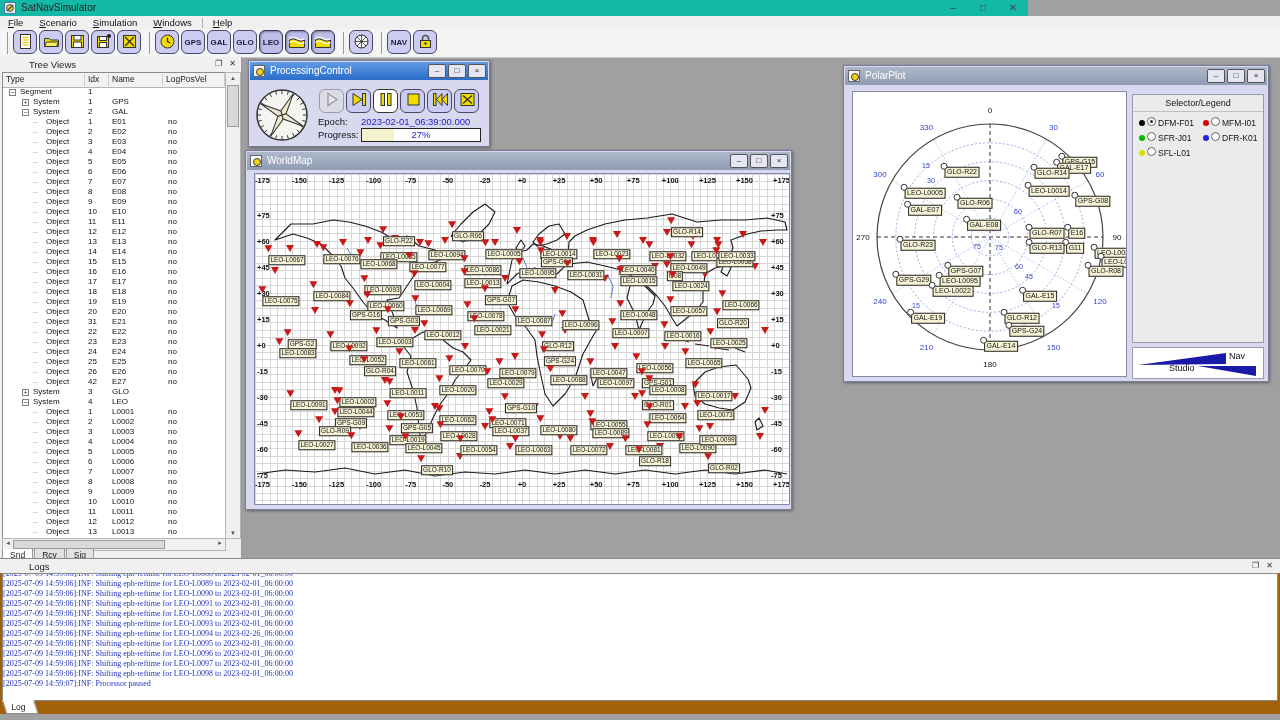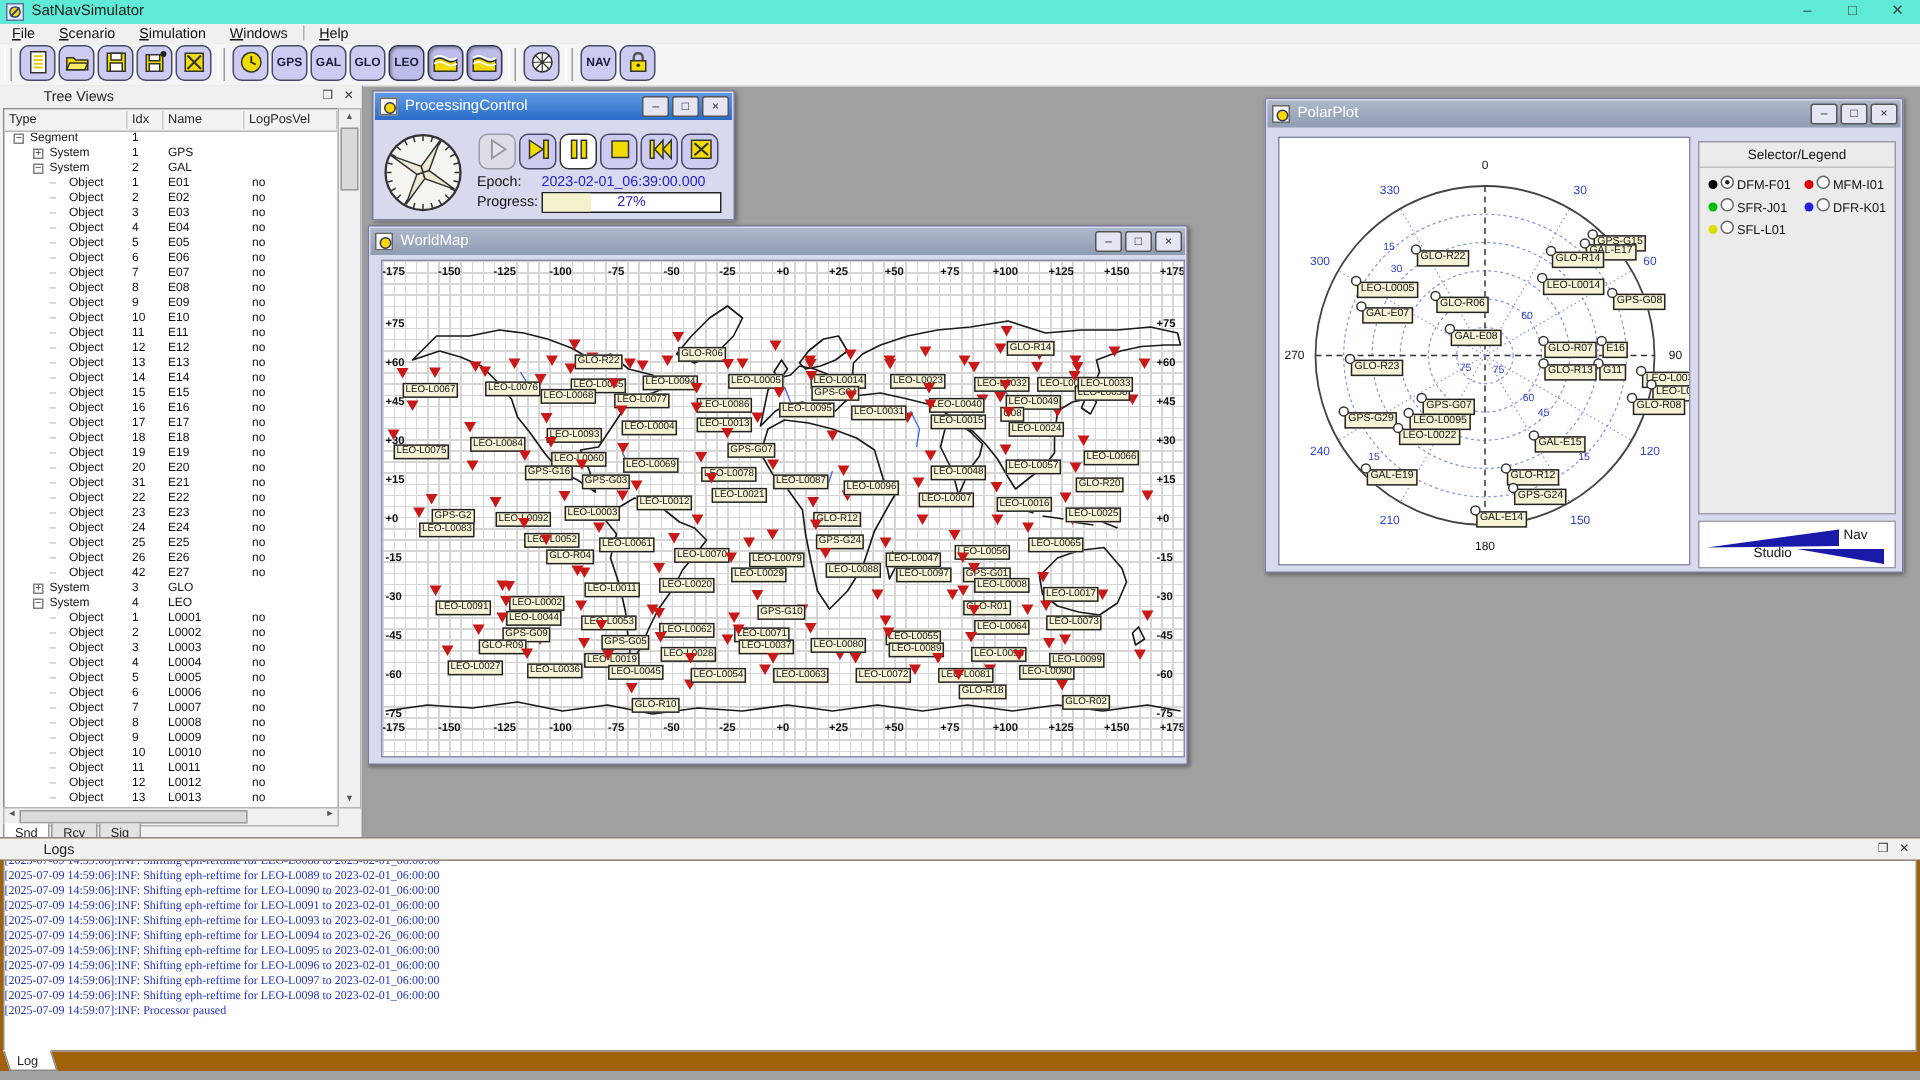--- a/index.html
+++ b/index.html
@@ -1,19 +1,19 @@
 <!DOCTYPE html>
 <html><head>
 <meta charset="utf-8">
 <style>
   html,body{margin:0;padding:0;width:1280px;height:720px;overflow:hidden;
     font-family:"Liberation Sans",sans-serif;background:#a0a0a0;position:relative;}
   .abs{position:absolute;}
   
-  #titlebar{left:0;top:0;width:1280px;height:16px;background:#5eead4;border-bottom:1px solid #e4e4e4;font-size:10px;color:#222;}
+  #titlebar{left:0;top:0;width:1028px;height:16px;background:#14b8a6;border-bottom:1px solid #e4e4e4;font-size:10px;color:#222;}
   #app-icon{left:4px;top:2px;width:12px;height:12px;}
   #app-title{left:21px;top:2px;}
   .wctl{top:0;width:30px;height:16px;text-align:center;font-size:10px;color:#444;line-height:15px;}
   #menubar{left:0;top:16px;width:1280px;height:13px;background:#f0f0f0;border-bottom:1px solid #d9d9d9;font-size:9.5px;color:#111;}
   .menu-item{display:inline-block;padding:1px 8px 0 8px;height:12px;}
   .menu-sep{display:inline-block;width:1px;height:10px;background:#b0b0b0;vertical-align:middle;margin:0 2px;}
   #toolbar{left:0;top:29px;width:1280px;height:28px;background:#f4f4f4;border-bottom:1px solid #c9c9c9;}
   .tb-grip{display:inline-block;width:3px;height:22px;border-left:1px solid #fff;border-right:1px solid #9a9a9a;margin:3px 4px 0 3px;vertical-align:top;}
   .tbtn{display:inline-block;width:24px;height:24px;margin:1px 1px 0 1px;background:#ccccf2;border:1.5px solid #4a4a66;border-radius:6px;vertical-align:top;text-align:center;box-sizing:border-box;}
   .tbtn.pressed{background:#bdbde9;border-color:#333355;box-shadow:inset 1px 1px 2px rgba(0,0,0,.35);}
@@ -1326,20 +1326,21 @@
   <div class="dock-head abs" style="height:14px;">
     <span class="t">Logs</span>
     <span class="dock-ico" style="right:18px;">❐</span>
     <span class="dock-ico" style="right:4px;">✕</span>
   </div>
   <div id="logs-content" class="abs">
       <div class="logline" style="margin-top: -5px;">[2025-07-09 14:59:06]:INF: Shifting eph-reftime for LEO-L0088 to 2023-02-01_06:00:00</div>
       <div class="logline">[2025-07-09 14:59:06]:INF: Shifting eph-reftime for LEO-L0089 to 2023-02-01_06:00:00</div>
       <div class="logline">[2025-07-09 14:59:06]:INF: Shifting eph-reftime for LEO-L0090 to 2023-02-01_06:00:00</div>
       <div class="logline">[2025-07-09 14:59:06]:INF: Shifting eph-reftime for LEO-L0091 to 2023-02-01_06:00:00</div>
+      <div class="logline">[2025-07-09 14:59:06]:INF: Shifting eph-reftime for LEO-L0092 to 2023-02-01_06:00:00</div>
       <div class="logline">[2025-07-09 14:59:06]:INF: Shifting eph-reftime for LEO-L0093 to 2023-02-01_06:00:00</div>
       <div class="logline">[2025-07-09 14:59:06]:INF: Shifting eph-reftime for LEO-L0094 to 2023-02-26_06:00:00</div>
       <div class="logline">[2025-07-09 14:59:06]:INF: Shifting eph-reftime for LEO-L0095 to 2023-02-01_06:00:00</div>
       <div class="logline">[2025-07-09 14:59:06]:INF: Shifting eph-reftime for LEO-L0096 to 2023-02-01_06:00:00</div>
       <div class="logline">[2025-07-09 14:59:06]:INF: Shifting eph-reftime for LEO-L0097 to 2023-02-01_06:00:00</div>
       <div class="logline">[2025-07-09 14:59:06]:INF: Shifting eph-reftime for LEO-L0098 to 2023-02-01_06:00:00</div>
       <div class="logline">[2025-07-09 14:59:07]:INF: Processor paused</div>
     </div>
   <div id="log-tab" class="abs"><span>Log</span></div>
 </div>

